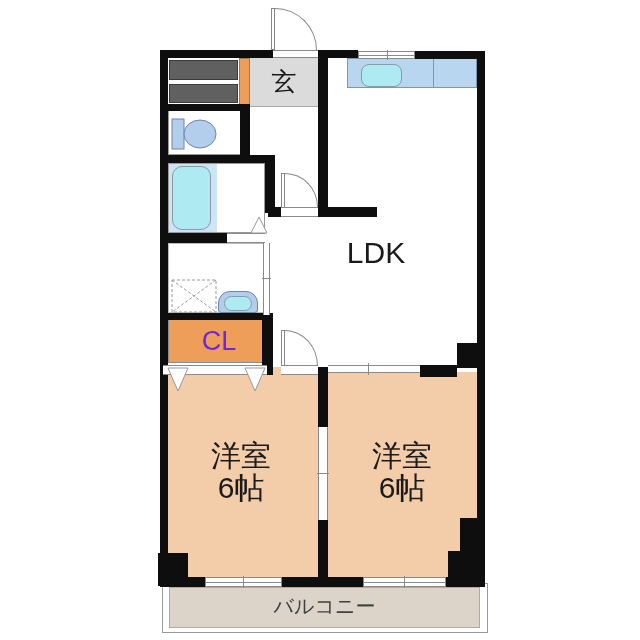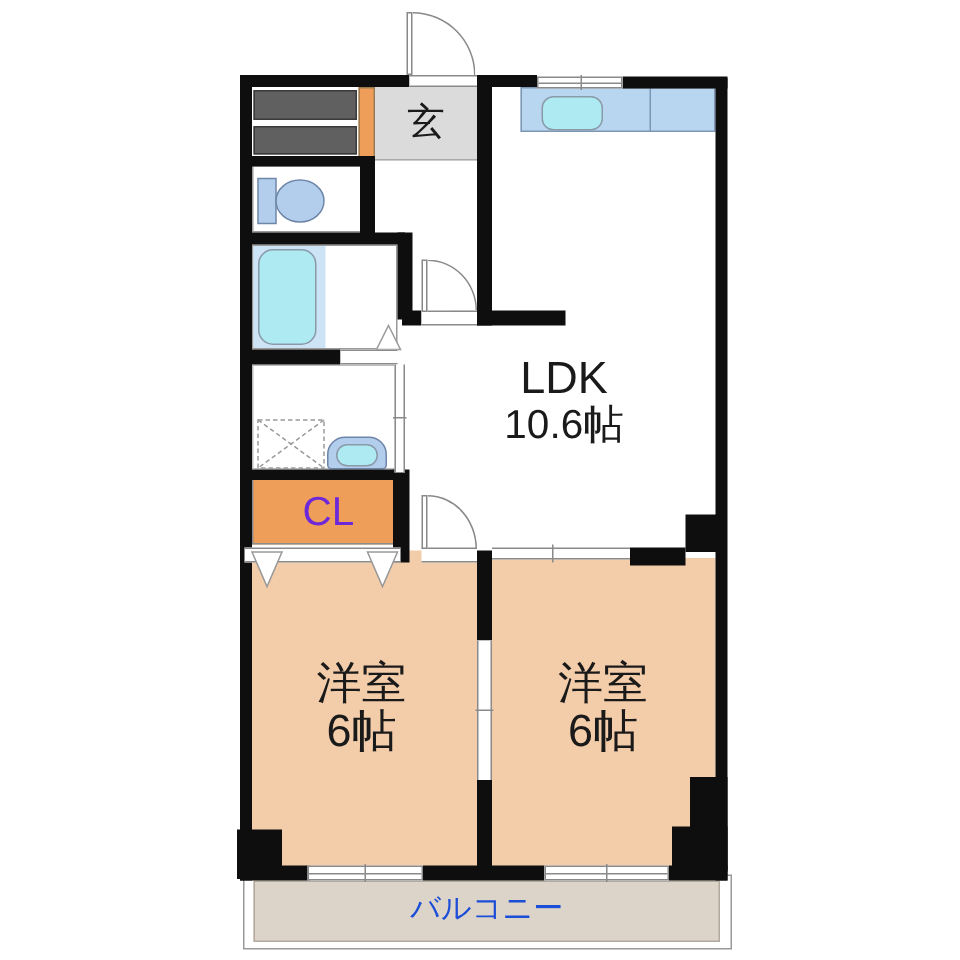--- a/index.html
+++ b/index.html
@@ -21,21 +21,21 @@
   .tick-v{background:#8a8a8a;width:1px;}
   .tick-h{background:#8a8a8a;height:1px;}
   .arc{border-top:1px solid #888;border-right:1px solid #888;border-radius:0 100% 0 0;background:transparent;}
   .leaf{background:#fff;border:1px solid #888;}
   .lbl{position:absolute;text-align:center;line-height:1.05;white-space:nowrap;}
   .lbl-ldk{font-size:30px;}
   .lbl-size{font-size:27px;}
   .lbl-room{font-size:30px;}
   .lbl-genkan{font-size:25px;}
   .lbl-cl{font-size:27px;color:#6d28d9;}
-  .lbl-balcony{font-size:20px;color:#1d4ed8;}
+  .lbl-balcony{font-size:20px;color:#404040;}
   .cyan{background:var(--water-cyan,#aeeaf2);border:1px solid #8a9aa8;}
 </style>
 </head>
 <body>
 
 <div id="canvas">
 
   <div class="abs fill-genkan" style="left:250px;top:58px;width:68px;height:49px;border-bottom:1px solid #aaa;"></div>
   <div class="abs fill-orange" style="left:239px;top:58px;width:11px;height:47px;border:1px solid #9a7a50;"></div>
   <div class="abs fill-storage" style="left:169px;top:60px;width:69px;height:20px;"></div>
@@ -137,21 +137,20 @@
   <div class="abs leaf" style="left:271px;top:8px;width:4px;height:42px;"></div>
   <div class="abs arc" style="left:275px;top:8px;width:42px;height:42px;"></div>
   <div class="abs leaf" style="left:281px;top:173px;width:4px;height:35px;"></div>
   <div class="abs arc" style="left:285px;top:173px;width:33px;height:34px;"></div>
   <div class="abs leaf" style="left:281px;top:330px;width:4px;height:36px;"></div>
   <div class="abs arc" style="left:285px;top:330px;width:33px;height:36px;"></div>
 
   <div class="lbl lbl-genkan" style="left:250px;top:68px;width:68px;">玄</div>
   <div class="lbl" style="left:316px;top:237px;width:120px;">
     <div class="lbl-ldk">LDK</div>
-    <div class="lbl-size">10.6帖</div>
   </div>
   <div class="lbl" style="left:181px;top:440px;width:120px;">
     <div class="lbl-room">洋室</div>
     <div class="lbl-room">6帖</div>
   </div>
   <div class="lbl" style="left:342px;top:440px;width:120px;">
     <div class="lbl-room">洋室</div>
     <div class="lbl-room">6帖</div>
   </div>
   <div class="lbl lbl-balcony" style="left:169px;top:596px;width:311px;">バルコニー</div>

